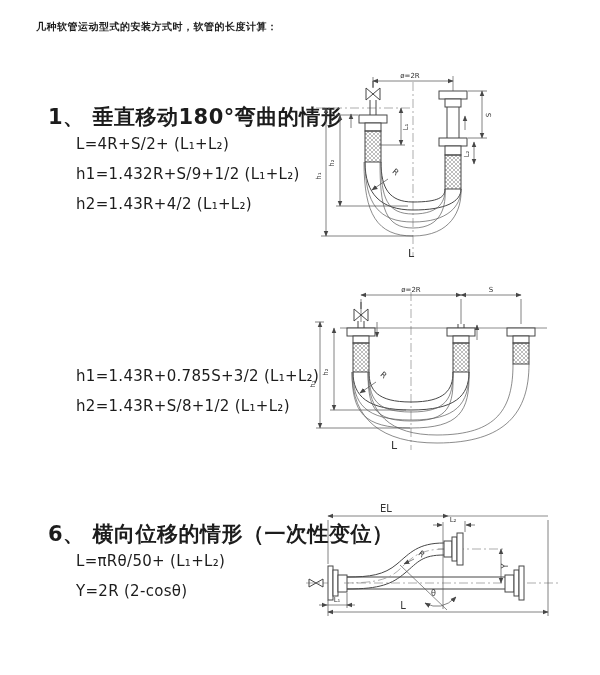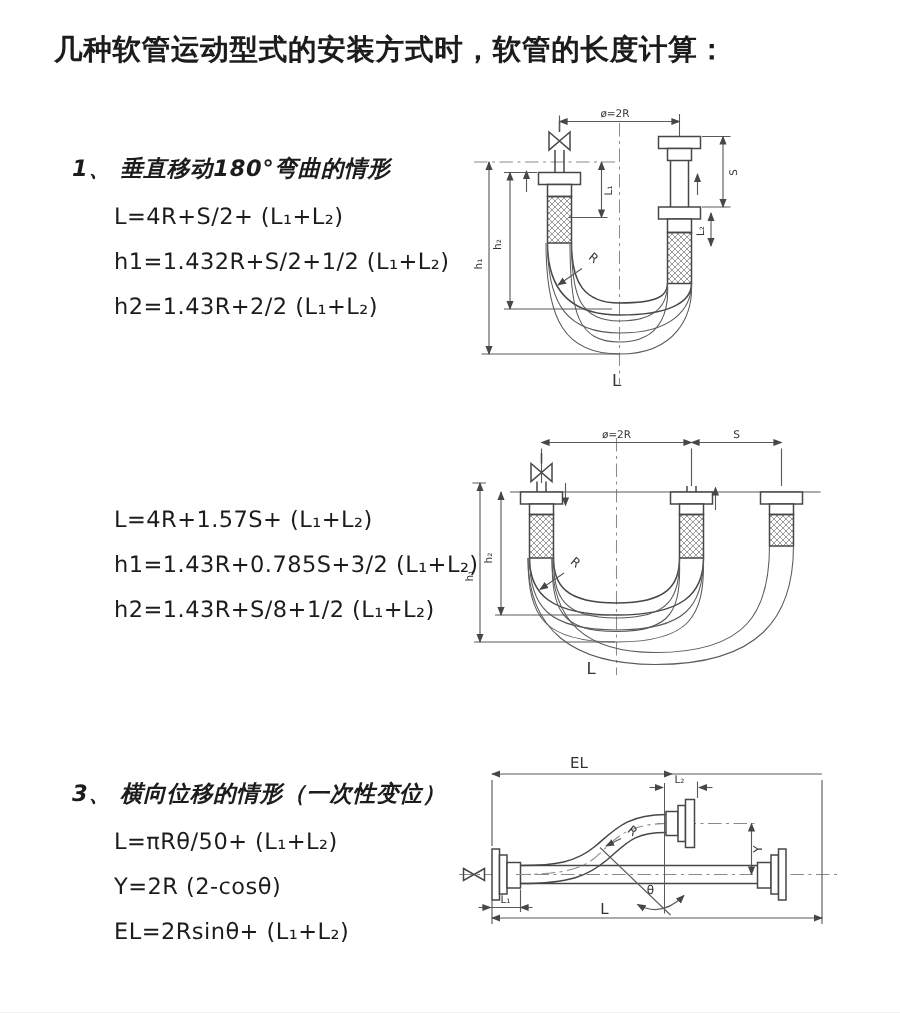--- a/index.html
+++ b/index.html
@@ -1,20 +1,20 @@
 <!DOCTYPE html>
 <html><head>
 <meta charset="utf-8">
 <style>
   html,body{margin:0;padding:0;background:#e8e8e8;}
   .page{position:relative;width:600px;height:675px;background:#ffffff;overflow:hidden;
         border-right:2px solid #c9c9c9;font-family:"DejaVu Sans",sans-serif;color:#1c1c1c;}
   .abs{position:absolute;white-space:nowrap;}
-  .doc-title{font-size:19px;font-weight:700;letter-spacing:.5px;}
-  .sec-heading{font-size:15px;font-weight:700;letter-spacing:.5px;font-style:italic;}
+  .doc-title{font-size:10px;font-weight:700;letter-spacing:.5px;}
+  .sec-heading{font-size:21px;font-weight:700;letter-spacing:.5px;}
   .formula{font-size:15px;font-weight:500;letter-spacing:.3px;}
   svg{position:absolute;}
   svg text{fill:#333;font-family:"DejaVu Sans",sans-serif;}
   .ln{stroke:#474747;stroke-width:1;fill:none;}
   .tn{stroke:#5a5a5a;stroke-width:.7;fill:none;}
   .dim{stroke:#5a5a5a;stroke-width:.75;fill:none;}
   .cl{stroke:#8a8a8a;stroke-width:.7;fill:none;stroke-dasharray:9 3 2 3;}
   .fl{fill:#fff;stroke:#474747;stroke-width:1;}
   .braid{stroke:#474747;stroke-width:1;}
   .lbl{font-size:7px;}
@@ -23,31 +23,29 @@
 </style>
 </head>
 <body>
 
 <div class="page">
 
   <div class="abs doc-title" style="left:36px;top:20px">几种软管运动型式的安装方式时，软管的长度计算：</div>
 
   <div class="abs sec-heading" style="left:48px;top:103px">1、 垂直移动180°弯曲的情形</div>
   <div class="abs formula" style="left:76px;top:135px">L=4R+S/2+ (L₁+L₂)</div>
-  <div class="abs formula" style="left:76px;top:165px">h1=1.432R+S/2+1/2 (L₁+L₂)</div>
-  <div class="abs formula" style="left:76px;top:195px">h2=1.43R+2/2 (L₁+L₂)</div>
-
-  <div class="abs formula" style="left:76px;top:337px">L=4R+1.57S+ (L₁+L₂)</div>
+  <div class="abs formula" style="left:76px;top:165px">h1=1.432R+S/9+1/2 (L₁+L₂)</div>
+  <div class="abs formula" style="left:76px;top:195px">h2=1.43R+4/2 (L₁+L₂)</div>
+
   <div class="abs formula" style="left:76px;top:367px">h1=1.43R+0.785S+3/2 (L₁+L₂)</div>
   <div class="abs formula" style="left:76px;top:397px">h2=1.43R+S/8+1/2 (L₁+L₂)</div>
 
-  <div class="abs sec-heading" style="left:48px;top:520px">3、 横向位移的情形（一次性变位）</div>
+  <div class="abs sec-heading" style="left:48px;top:520px">6、 横向位移的情形（一次性变位）</div>
   <div class="abs formula" style="left:76px;top:552px">L=πRθ/50+ (L₁+L₂)</div>
   <div class="abs formula" style="left:76px;top:582px">Y=2R (2-cosθ)</div>
-  <div class="abs formula" style="left:76px;top:612px">EL=2Rsinθ+ (L₁+L₂)</div>
 
   <svg style="left:310px;top:66px" width="285" height="196" viewBox="0 0 285 196">
     <defs>
       <pattern id="p1" width="4" height="4" patternUnits="userSpaceOnUse">
         <path d="M0,4 L4,0 M0,0 L4,4" stroke="#7a7a7a" stroke-width="0.5"></path>
       </pattern>
       <marker id="m1" viewBox="0 0 10 10" refX="9" refY="5" markerWidth="8" markerHeight="8" orient="auto-start-reverse">
         <path d="M0,1 L10,5 L0,9 z" fill="#474747"></path>
       </marker>
     </defs>

